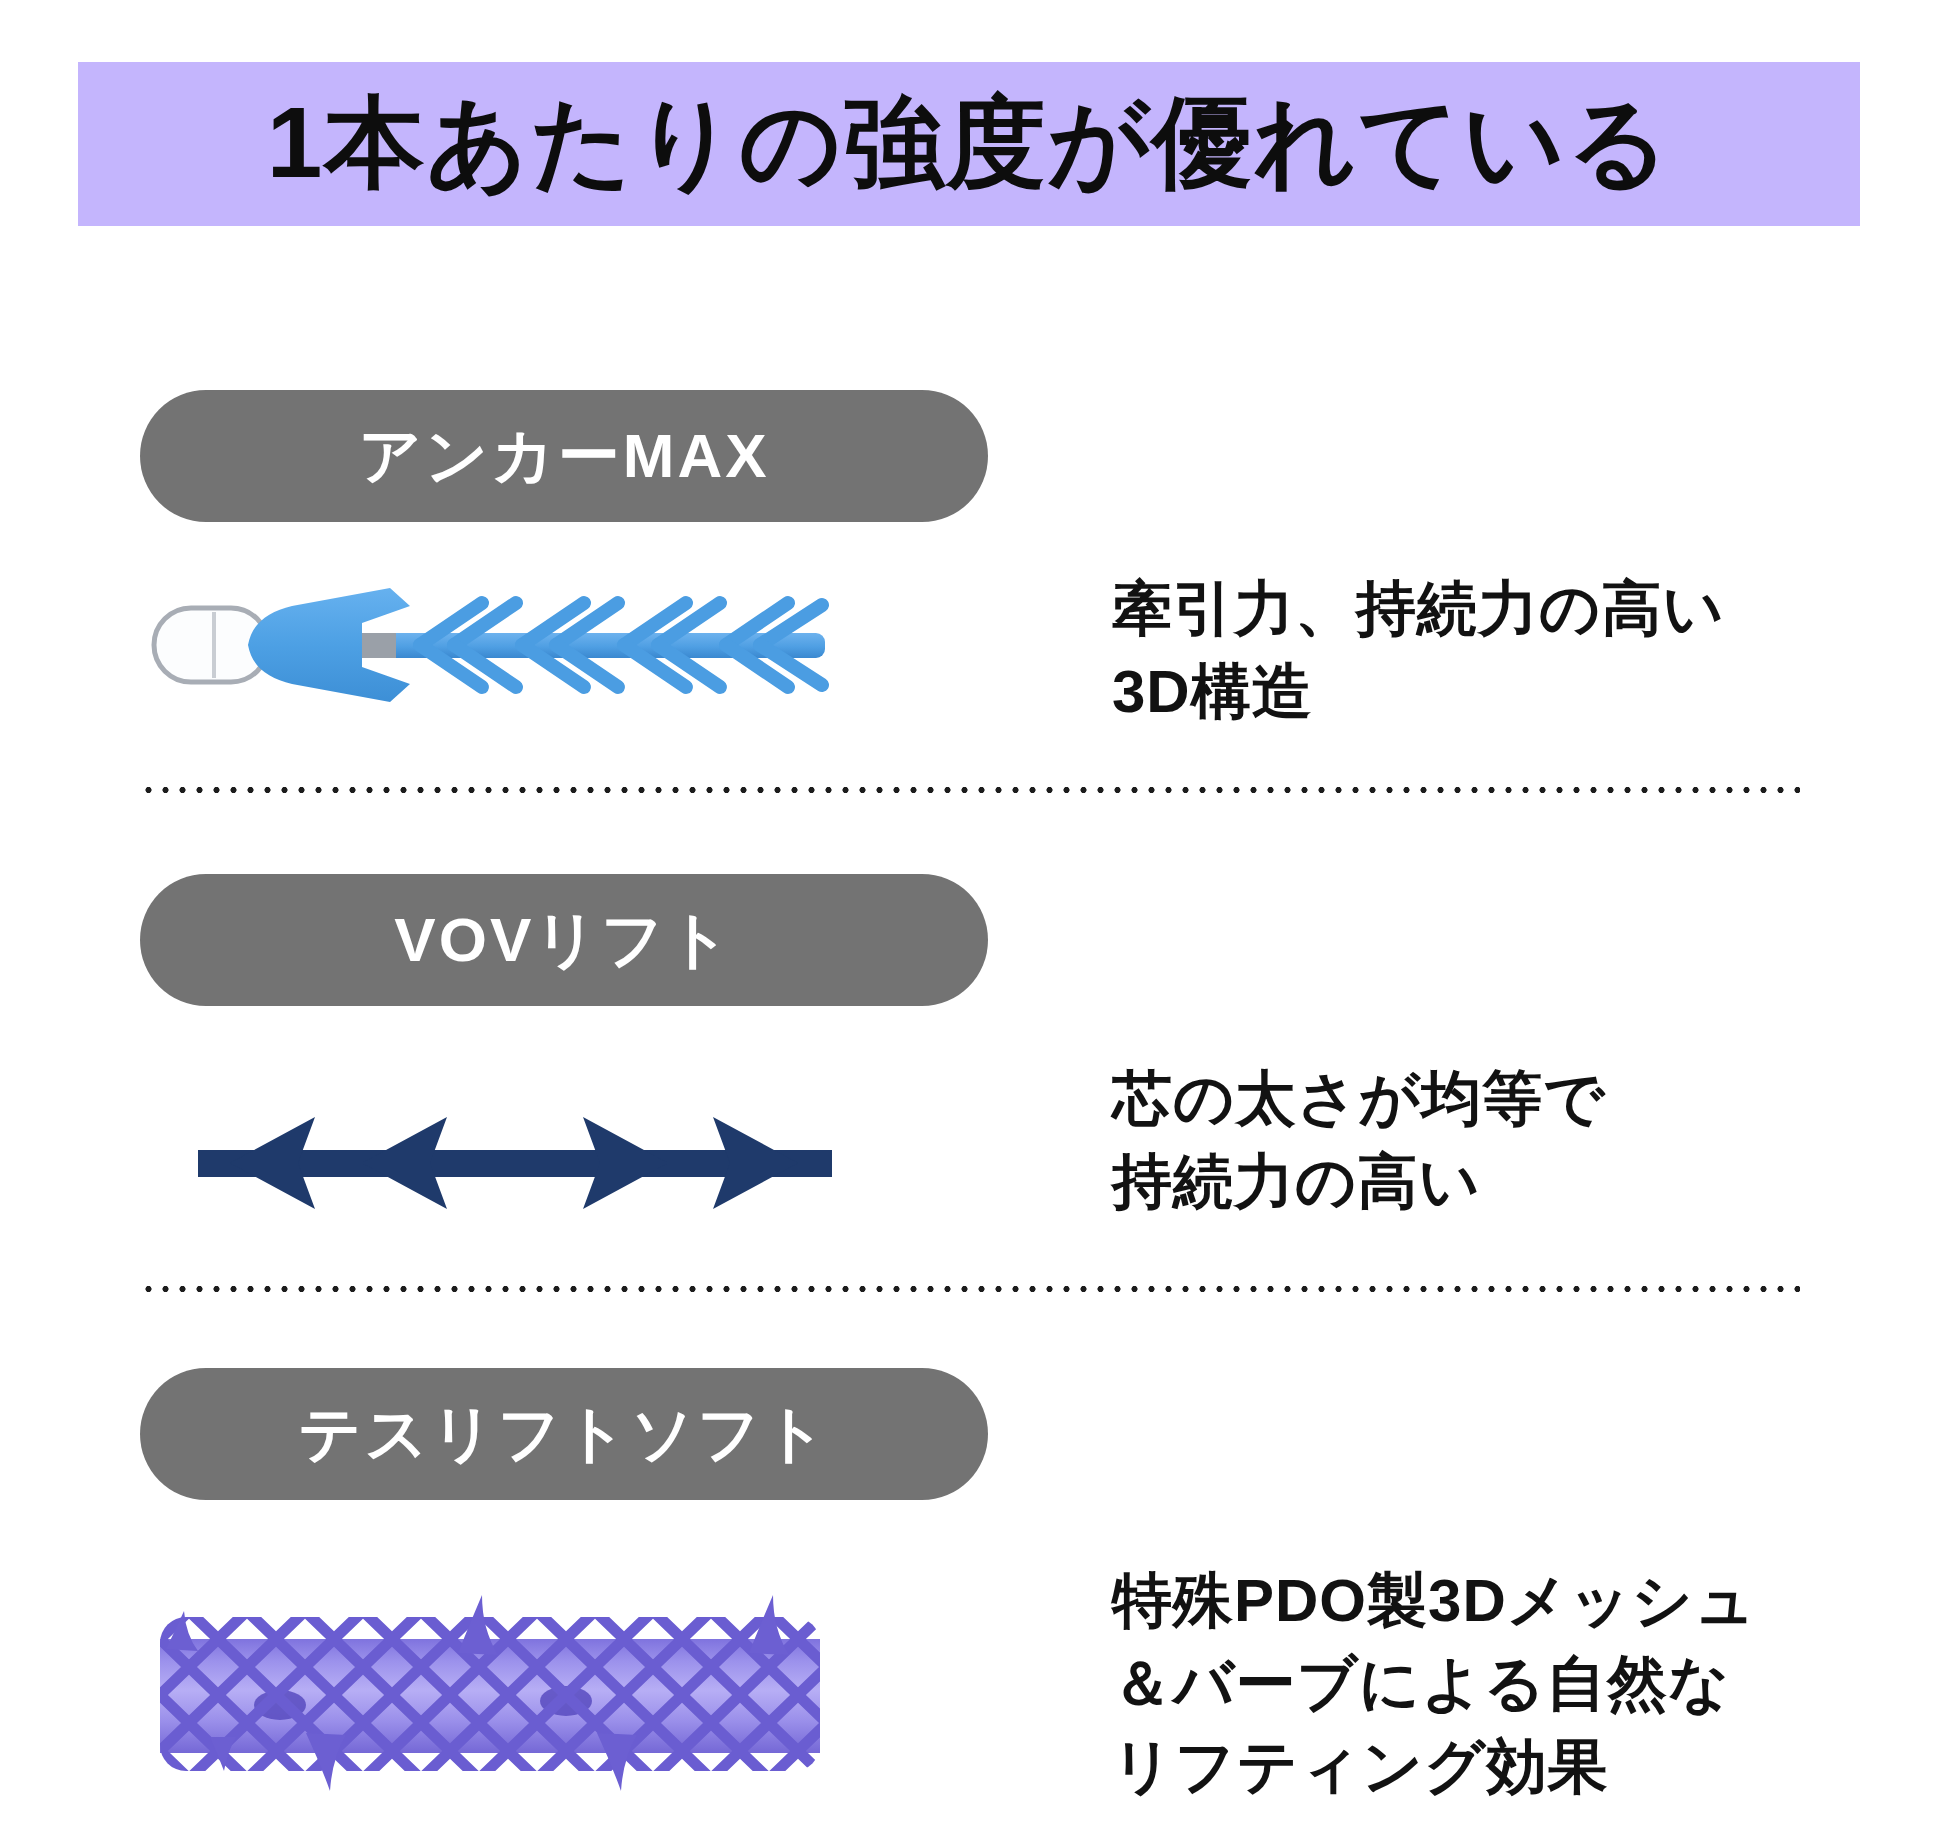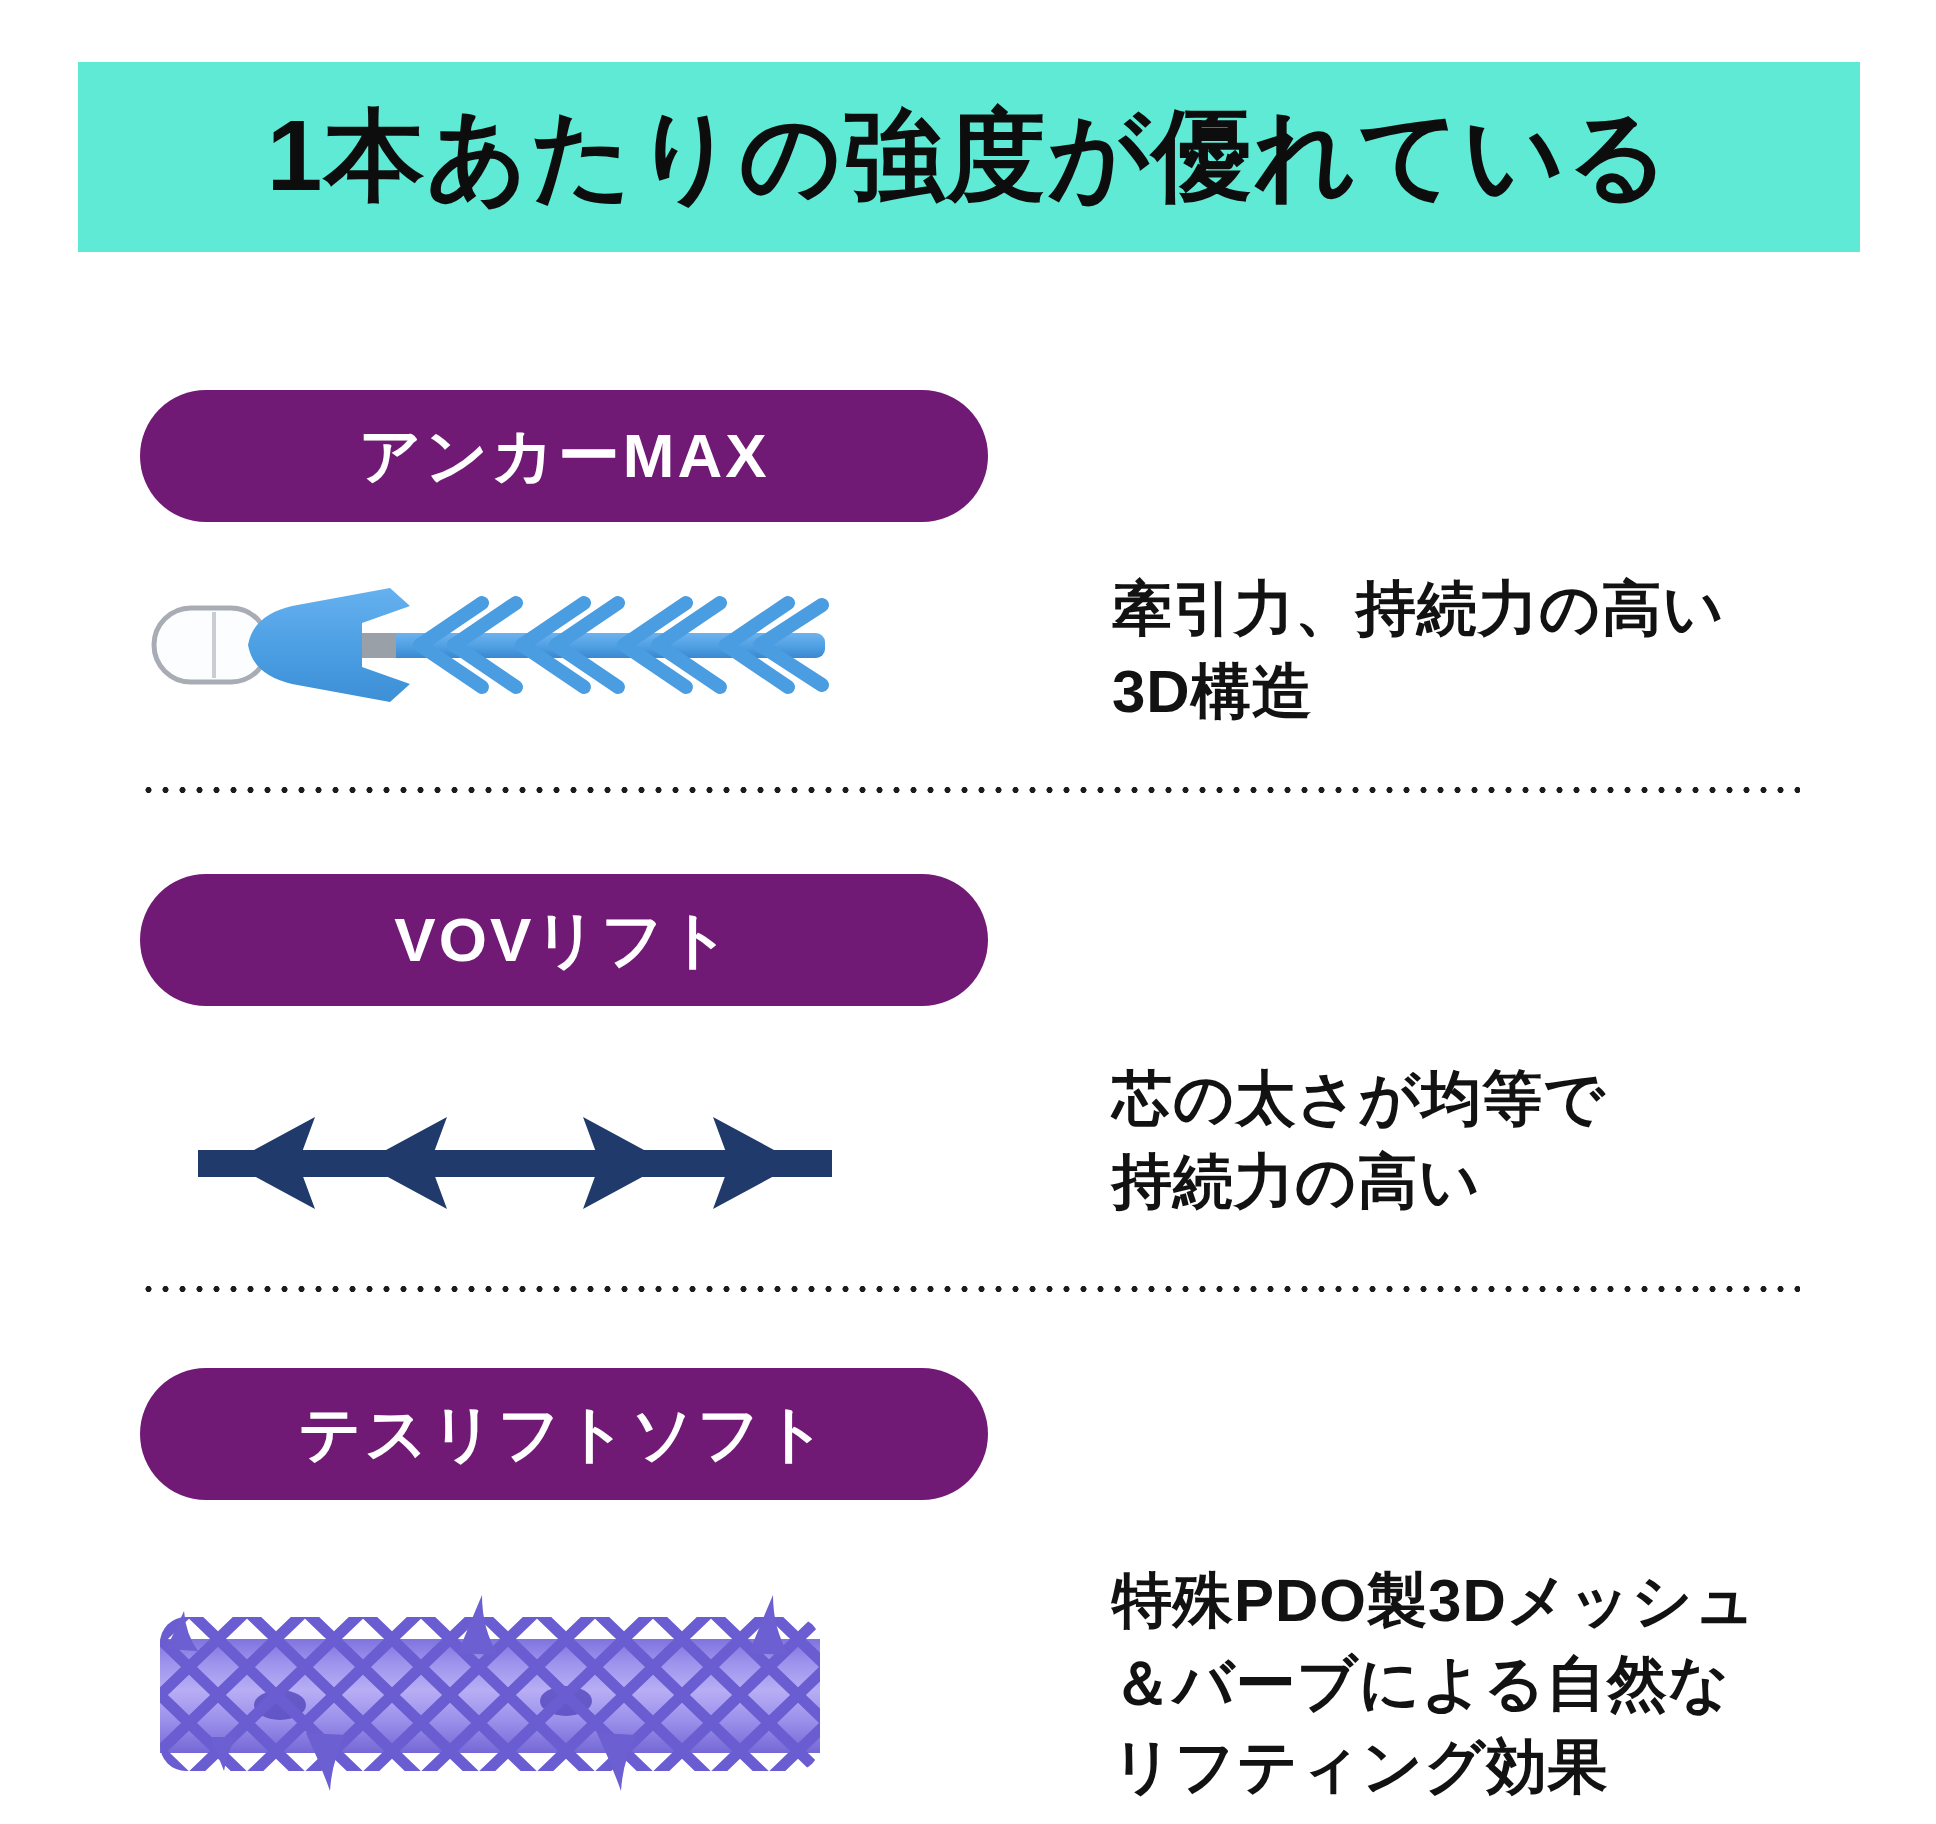--- a/index.html
+++ b/index.html
@@ -2,30 +2,30 @@
 <html><head>
 <meta charset="utf-8">
 <style>
   html,body { margin:0; padding:0; background:#ffffff; }
   .canvas {
     position:relative; width:1936px; height:1824px; background:#ffffff;
     font-family:"Liberation Sans","DejaVu Sans",sans-serif; overflow:hidden;
   }
   
   .banner {
-    position:absolute; left:78px; top:62px; width:1782px; height:190px;
-    background:#5eead4; display:flex; align-items:center; justify-content:center;
+    position:absolute; left:78px; top:62px; width:1782px; height:164px;
+    background:#c4b5fd; display:flex; align-items:center; justify-content:center;
   }
   .banner h1 {
     margin:0; font-size:100px; font-weight:800; color:#0d0d0d; letter-spacing:2px;
     white-space:nowrap;
   }
   
   .pill {
-    position:absolute; width:848px; height:132px; background:#701a75;
+    position:absolute; width:848px; height:132px; background:#737373;
     border-radius:70px; display:flex; align-items:center; justify-content:center;
   }
   .pill span { color:#ffffff; font-size:62px; font-weight:700; letter-spacing:3px; }
   #pill1 { left:140px; top:390px; }
   #pill2 { left:140px; top:874px; }
   #pill3 { left:140px; top:1368px;text-align:right; }
   
   .illus { position:absolute; }
   #illus1 { left:150px; top:583px; width:680px; height:125px; }
   #illus2 { left:190px; top:1108px; width:650px; height:110px; }

